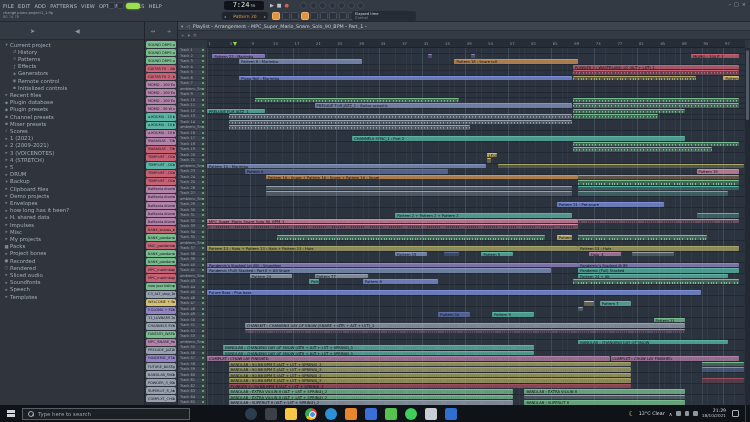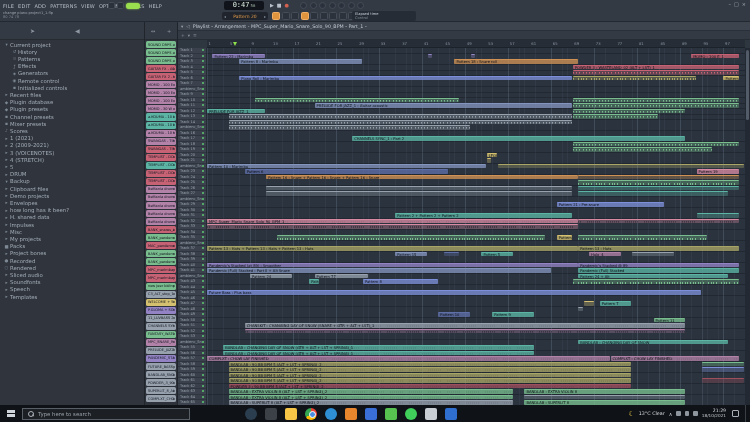--- a/index.html
+++ b/index.html
@@ -133,21 +133,21 @@
     <div class="proj-info">
       <div class="proj-name">change piano project1_1.flp</div>
       <div class="proj-stats">80  74  78</div>
     </div>
     <div class="tb-cluster" style="left:108px;">
       <span class="mini-sq"></span>
       <span class="mini-sq"></span>
       <span class="green-pill"></span>
     </div>
     <div class="lcd">
-      <span class="lcd-main">0:47</span>
+      <span class="lcd-main">7:24</span>
       <span class="lcd-frac">56</span>
     </div>
     <div class="transport">
       <span class="tr-btn">▶</span>
       <span class="tr-btn">■</span>
       <span class="tr-btn tr-rec">●</span>
     </div>
     <div class="round-icons">
       <span class="round-icon"></span>
       <span class="round-icon"></span>

